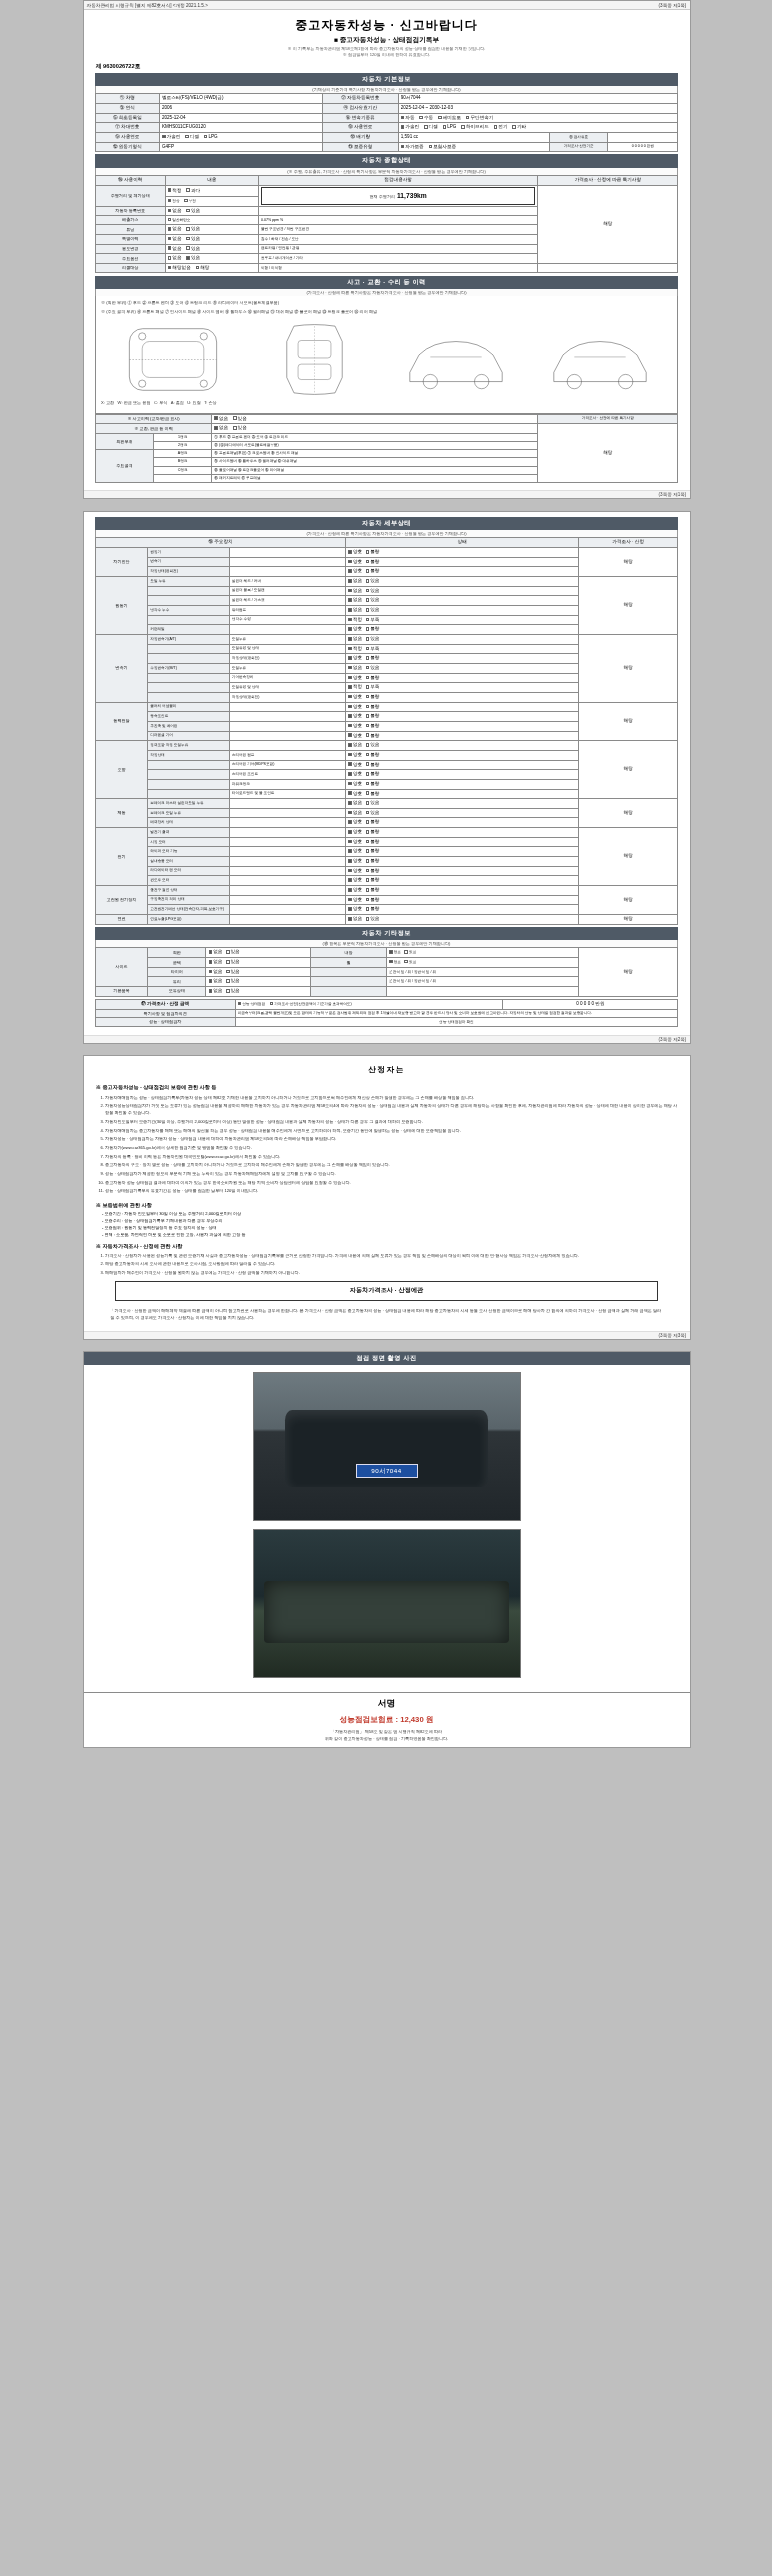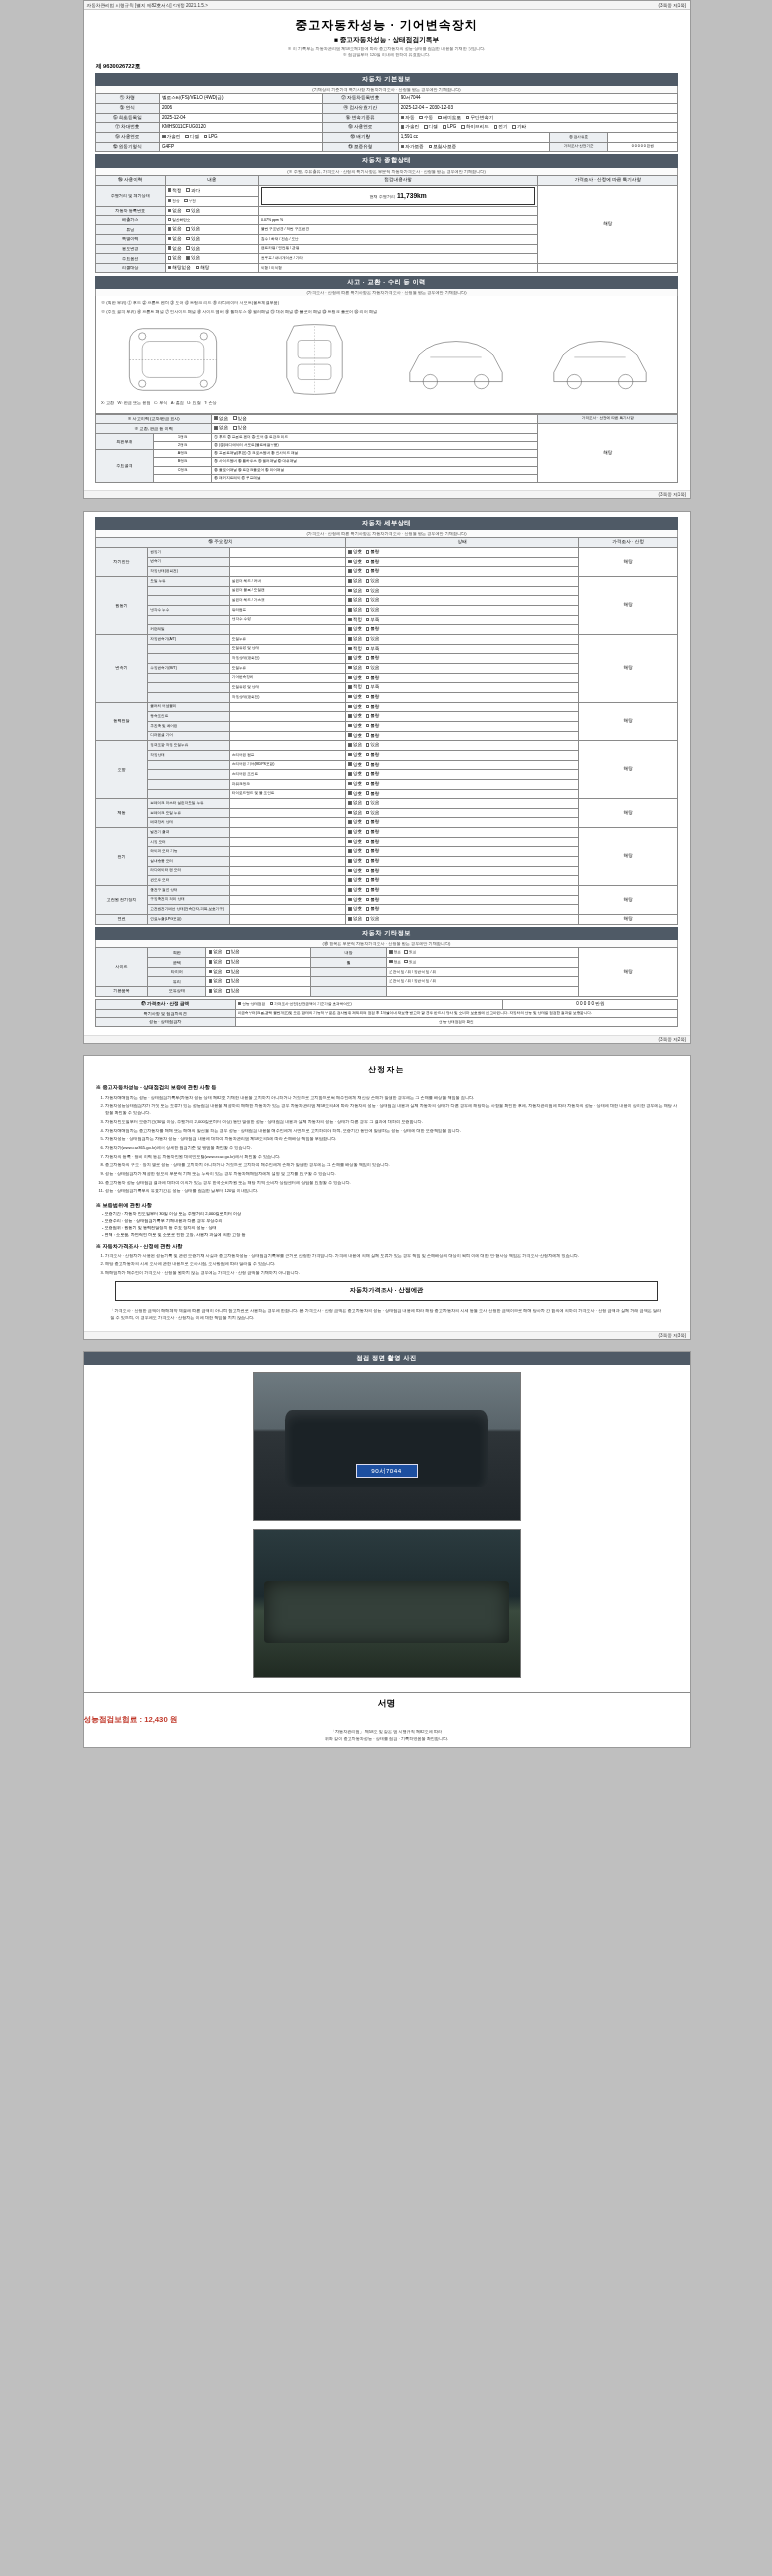--- a/index.html
+++ b/index.html
@@ -175,20 +175,21 @@
   }
 
   .signature {
     text-align: center;
     font-size: 8.8px;
     font-weight: bold;
     padding: 5.2px 0 3.1px 0;
     border-top: 0.5px solid #8a8a8a;
   }
   .fee-line {
+    text-align: center;
     font-size: 7.7px;
     font-weight: bold;
     color: #c0392b;
     padding: 2.1px 0 4.1px 0;
   }
   .fee-foot {
     text-align: center;
     font-size: 4.1px;
     color: #333;
     line-height: 1.7;
@@ -235,21 +236,21 @@
 <body>
 
 <div class="page">
 
   <div class="sheet">
     <div class="sheet-top-bar">
       <span>자동차관리법 시행규칙 [별지 제82호서식] &lt;개정 2021.1.5.&gt;</span>
       <span>(3쪽중 제1쪽)</span>
     </div>
     <div class="doc-body">
-      <div class="doc-title">중고자동차성능 · 기어변속장치</div>
+      <div class="doc-title">중고자동차성능 · 신고바랍니다</div>
       <div class="doc-subtitle">■ 중고자동차성능 · 상태점검기록부</div>
       <div class="doc-note">
         <div>※ 이 기록부는 자동차관리법 제58조제1항에 따라 중고자동차의 성능·상태를 점검한 내용을 기재한 것입니다.</div>
         <div>※ 점검일부터 120일 이내에 한하여 유효합니다.</div>
       </div>
       <div class="docnum">제 9630026722호</div>
 
       <div class="band">자동차 기본정보</div>
       <div class="band-note">(기재상의 기준가격 특기사항 자동차가격조사 · 산정을 받는 경우에만 기재합니다)</div>
       <table class="grid">

